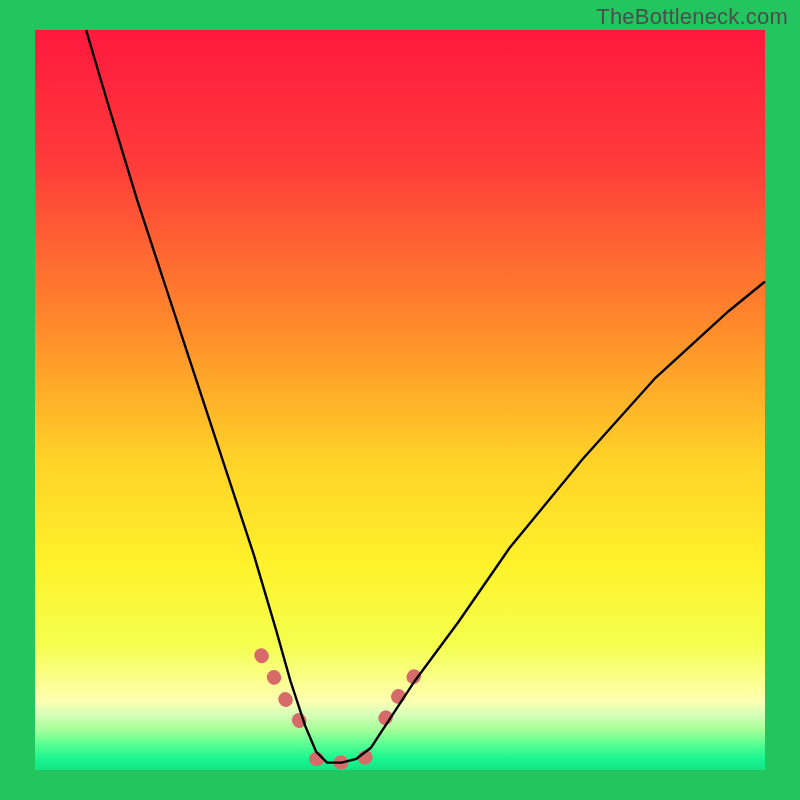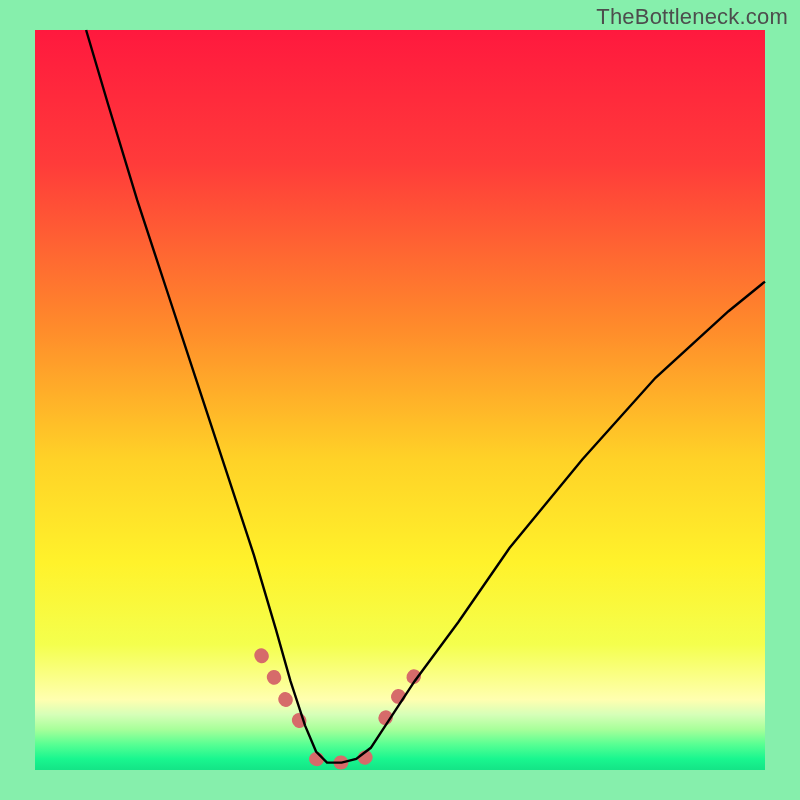--- a/index.html
+++ b/index.html
@@ -8,21 +8,21 @@
     width: 800px;
     height: 800px;
     background: #000;
     font-family: Arial, Helvetica, sans-serif;
     overflow: hidden;
   }
   .frame {
     position: relative;
     width: 800px;
     height: 800px;
-    background: #86efac;
+    background: #22c55e;
   }
   .watermark {
     position: absolute;
     top: 4px;
     right: 12px;
     color: #4d4d4d;
     font-size: 22px;
     font-weight: 500;
     letter-spacing: 0.2px;
     z-index: 3;

